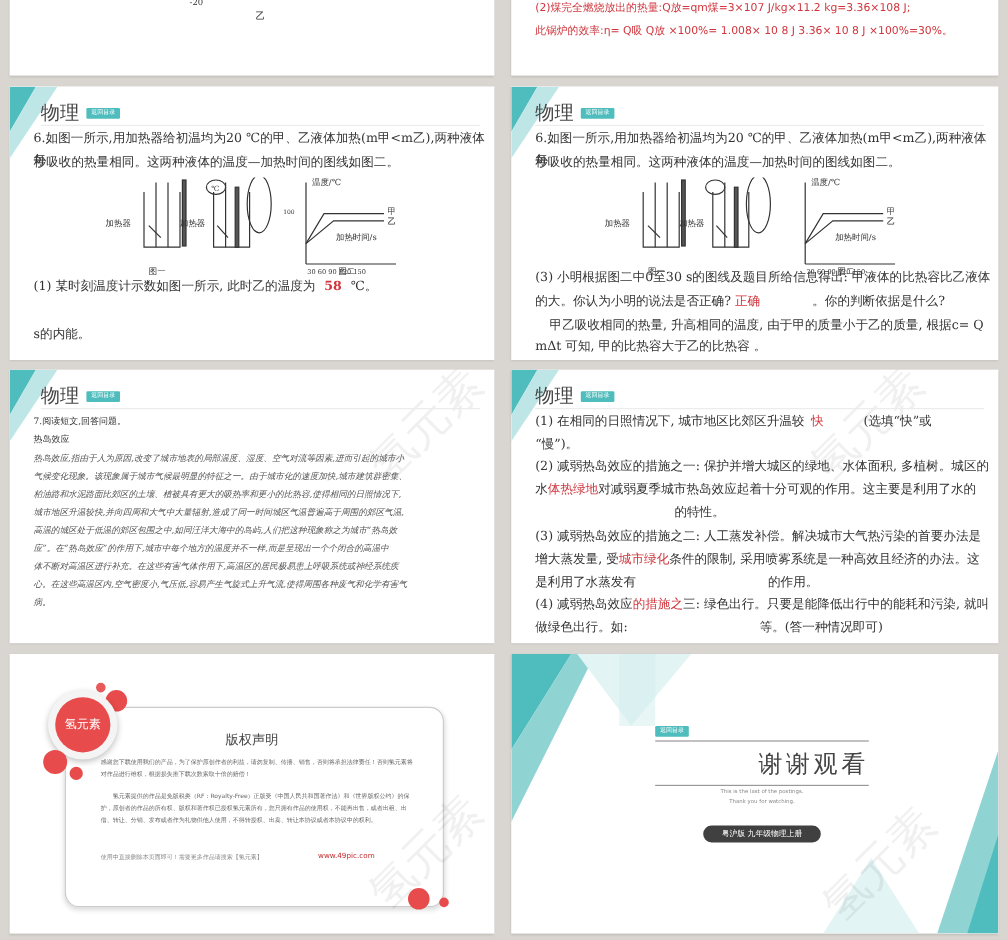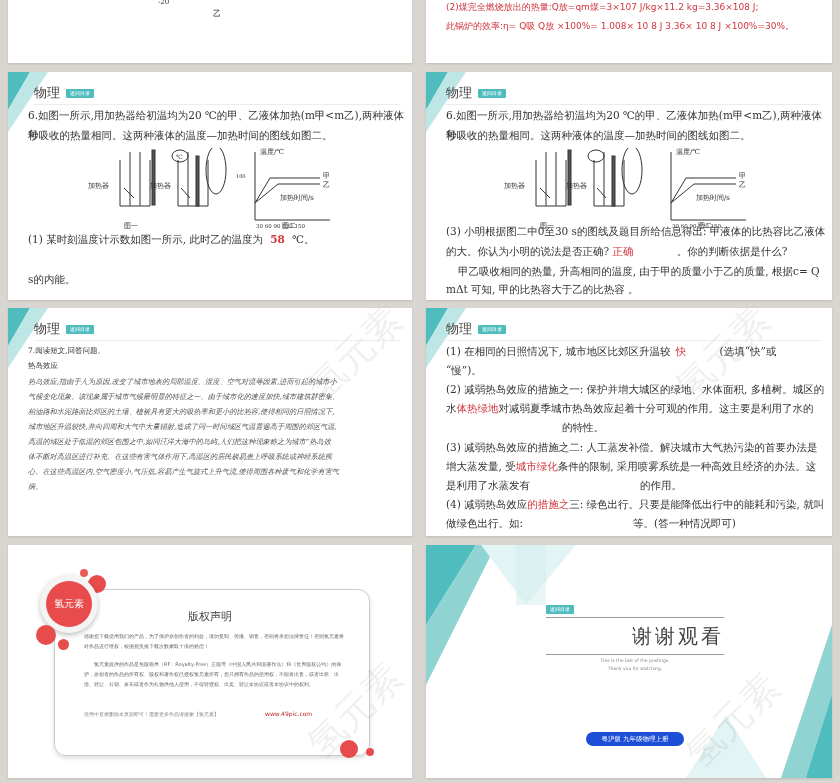--- a/index.html
+++ b/index.html
@@ -1,20 +1,20 @@
 <!DOCTYPE html>
 <html><head>
 <meta charset="utf-8">
 <style>
   html, body { margin:0; padding:0; }
   body { width:840px; height:783px; background:#d9d5d1; position:relative; overflow:hidden; font-family:"DejaVu Serif", serif; color:#333; }
   .slide { position:absolute; background:#fff; overflow:hidden; box-shadow:0 1px 2px rgba(0,0,0,0.12); }
   .corner { position:absolute; left:0; top:0; width:60px; height:60px; }
   .hdr { position:absolute; left:26px; top:12px; display:flex; align-items:center; gap:6px; }
-  .hdr-title { font-size:13px; color:#444; font-family:Liberation Serif, serif; }
+  .hdr-title { font-size:16px; color:#444; font-family:Liberation Serif, serif; }
   .tag { background:#4fbdbd; color:#fff; font-size:5px; padding:1px 4px; border-radius:1px; font-family:"DejaVu Sans", sans-serif; height:7px; line-height:7px; }
   .hr { position:absolute; left:26px; right:12px; top:32px; height:1px; background:#ececec; }
   .txt { position:absolute; font-size:10.5px; line-height:19px; color:#333; }
   .red { color:#d0363d; }
   .small { font-size:7px; line-height:13px; color:#555; }
   .wm { position:absolute; font-size:38px; color:rgba(0,0,0,0.06); transform:rotate(-45deg); font-family:"DejaVu Sans", sans-serif; white-space:nowrap; }
 </style>
 </head>
 <body>
 
@@ -144,20 +144,21 @@
   </div>
   <div class="hr"></div>
   <div class="txt small" style="left:20px; top:36px; font-size:7.5px; color:#333;">7.阅读短文,回答问题。</div>
   <div class="txt small" style="left:20px; top:51px; font-size:7.5px; color:#333;">热岛效应</div>
   <div style="position:absolute; left:20px; top:66px; width:380px;font-style:italic;">
     <div class="small" style="font-size:7.2px; line-height:15px; white-space:nowrap;">热岛效应,指由于人为原因,改变了城市地表的局部温度、湿度、空气对流等因素,进而引起的城市小</div>
     <div class="small" style="font-size:7.2px; line-height:15px; white-space:nowrap;">气候变化现象。该现象属于城市气候最明显的特征之一。由于城市化的速度加快,城市建筑群密集、</div>
     <div class="small" style="font-size:7.2px; line-height:15px; white-space:nowrap;">柏油路和水泥路面比郊区的土壤、植被具有更大的吸热率和更小的比热容,使得相同的日照情况下,</div>
     <div class="small" style="font-size:7.2px; line-height:15px; white-space:nowrap;">城市地区升温较快,并向四周和大气中大量辐射,造成了同一时间城区气温普遍高于周围的郊区气温,</div>
     <div class="small" style="font-size:7.2px; line-height:15px; white-space:nowrap;">高温的城区处于低温的郊区包围之中,如同汪洋大海中的岛屿,人们把这种现象称之为城市“热岛效</div>
+    <div class="small" style="font-size:7.2px; line-height:15px; white-space:nowrap;">应”。在“热岛效应”的作用下,城市中每个地方的温度并不一样,而是呈现出一个个闭合的高温中</div>
     <div class="small" style="font-size:7.2px; line-height:15px; white-space:nowrap;">体不断对高温区进行补充。在这些有害气体作用下,高温区的居民极易患上呼吸系统或神经系统疾</div>
     <div class="small" style="font-size:7.2px; line-height:15px; white-space:nowrap;">心。在这些高温区内,空气密度小,气压低,容易产生气旋式上升气流,使得周围各种废气和化学有害气</div>
     <div class="small" style="font-size:7.2px; line-height:15px; white-space:nowrap;">病。</div>
   </div>
 </div>
 
 <div class="slide" style="left:426px; top:308px; width:406px; height:228px;">
   <svg class="corner" viewBox="0 0 60 60">
       <polygon points="0,0 22,0 0,38" fill="#4fbdbd"></polygon>
       <polygon points="22,0 40,0 0,60 0,38" fill="#bfe6e6"></polygon>
@@ -224,14 +225,14 @@
     <polygon points="406,150 406,233 380,233" fill="#4fbdbd"></polygon>
     <polygon points="260,233 300,170 340,233" fill="#e3f4f4"></polygon>
   </svg>
   <div class="wm" style="left:250px; top:150px;">氢元素</div>
   <span class="tag" style="position:absolute; left:120px; top:60px;">返回目录</span>
   <div style="position:absolute; left:120px; top:72px; width:178px; height:1px; background:#999;"></div>
   <div style="position:absolute; left:120px; width:178px; top:78px; text-align:right; font-size:20px; letter-spacing:3px; color:#444; font-family:'DejaVu Sans',sans-serif;">谢谢观看</div>
   <div style="position:absolute; left:120px; top:109px; width:178px; height:1px; background:#999;"></div>
   <div style="position:absolute; left:120px; width:178px; top:113px; text-align:center; font-size:4.5px; color:#888; font-family:'DejaVu Sans',sans-serif;">This is the last of the postings.</div>
   <div style="position:absolute; left:120px; width:178px; top:121px; text-align:center; font-size:4.5px; color:#888; font-family:'DejaVu Sans',sans-serif;">Thank you for watching.</div>
-  <div style="position:absolute; left:160px; top:143px; width:98px; height:14px; line-height:14px; border-radius:7px; background:#1d4ed8; color:#fff; font-size:6.5px; text-align:center; font-family:'DejaVu Sans',sans-serif;margin-top:44px;">粤沪版 九年级物理上册</div>
+  <div style="position:absolute; left:160px; top:143px; width:98px; height:14px; line-height:14px; border-radius:7px; background:#404040; color:#fff; font-size:6.5px; text-align:center; font-family:'DejaVu Sans',sans-serif;">粤沪版 九年级物理上册</div>
 </div>
 
 </body></html>

